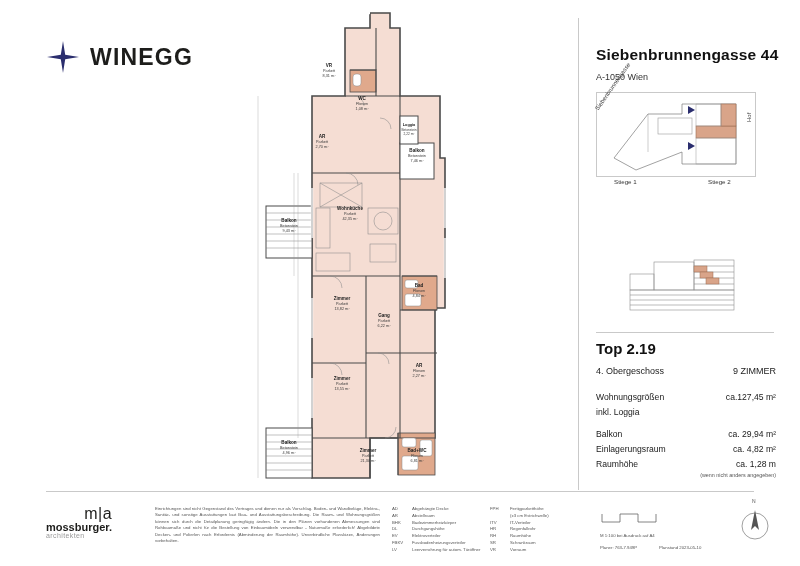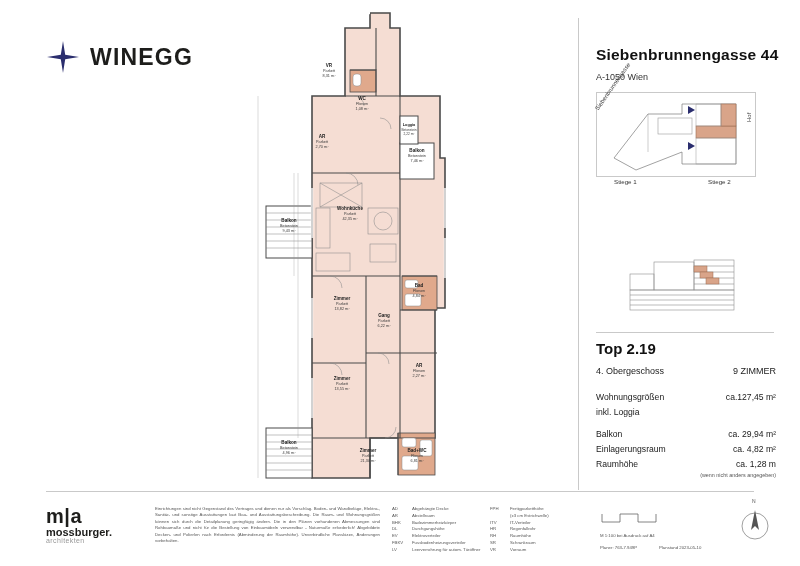--- a/index.html
+++ b/index.html
@@ -36,21 +36,21 @@
   .topinfo .line{position:absolute;left:0;top:-8px;width:178px;height:1px;background:#c9c9c9;}
   .topinfo h2{margin:0;font-size:15px;font-weight:bold;color:#111;}
   .topinfo .floor{font-size:9px;color:#222;margin-top:9px;display:flex;justify-content:space-between;}
   .topinfo .block{margin-top:16px;}
   .topinfo .r{display:flex;justify-content:space-between;font-size:8.6px;margin-bottom:5px;}
   .topinfo .r .v{white-space:nowrap;}
   .topinfo .note{font-size:5.4px;color:#555;text-align:right;margin-top:-2px;}
 
   
   .foot-logo{position:absolute;left:46px;top:505px;}
-  .foot-logo .ma{font-size:20px;font-weight:bold;color:#1d1d1b;letter-spacing:.5px;}
+  .foot-logo .ma{font-size:16px;font-weight:normal;color:#1d1d1b;letter-spacing:.5px;text-align:right;}
   .foot-logo .mname{font-size:11px;font-weight:bold;color:#1d1d1b;margin-top:-2px;}
   .foot-logo .march{font-size:7px;color:#999;margin-top:-1px;letter-spacing:.4px;}
 
   .legal{position:absolute;left:155px;top:506px;width:225px;font-size:4.3px;line-height:1.5;color:#555;text-align:justify;}
 
   .abbr{position:absolute;top:506px;font-size:4.3px;line-height:1.58;color:#555;}
   .abbr.col1{left:392px;}
   .abbr.col2{left:490px;}
   .abbr .ar{display:flex;}
   .abbr .k{width:20px;flex:none;}

